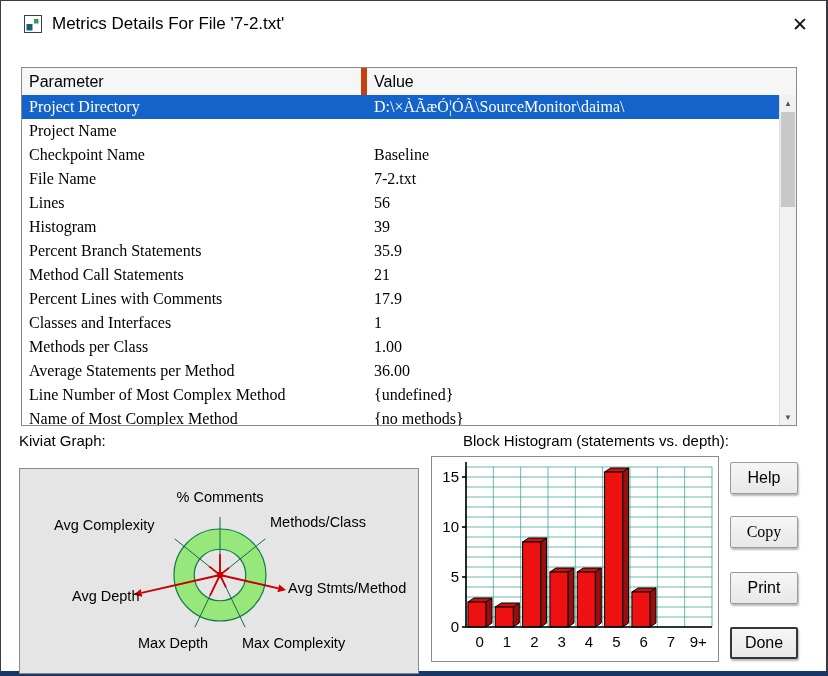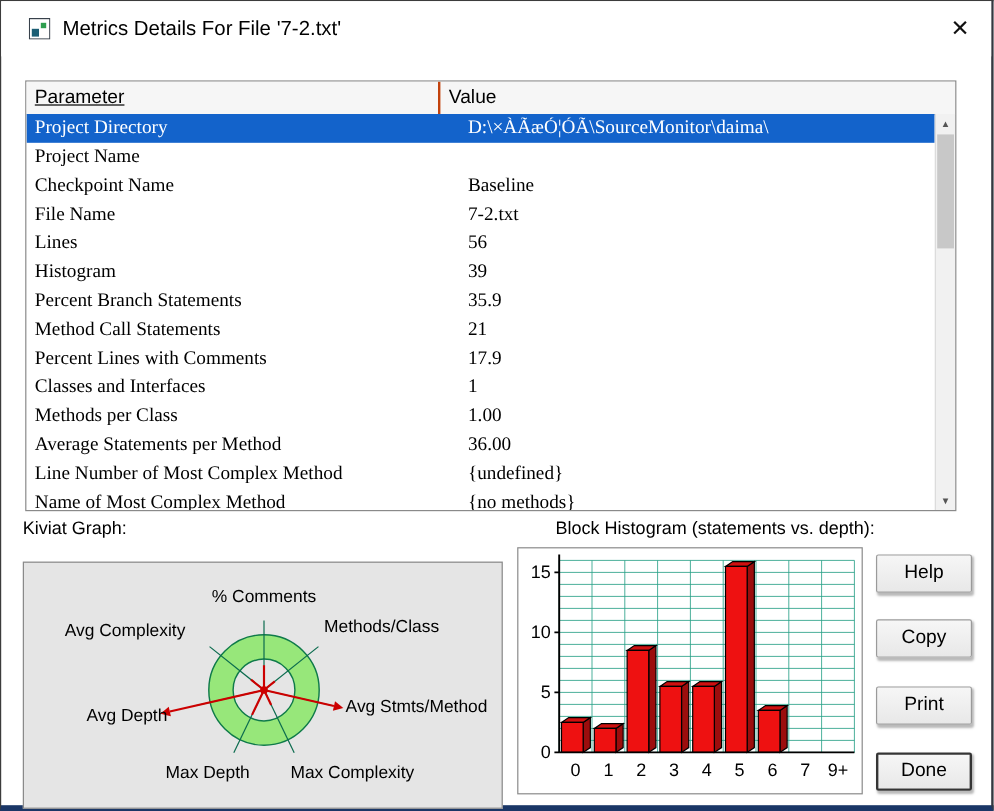--- a/index.html
+++ b/index.html
@@ -7,45 +7,45 @@
   .window{position:absolute;inset:0;box-sizing:border-box;background:#fff;
     border:1px solid #3c3c3c;border-right:2px solid #343840;border-bottom:5px solid #1a3666;}
   
   .titlebar{position:absolute;top:0;left:0;right:0;height:46px;display:flex;align-items:center;padding-left:23px;background:#fff;}
   .app-icon{width:18px;height:18px;margin-right:10px;flex:0 0 auto;}
   .title{font-size:17px;color:#000;}
   .close-btn{position:absolute;right:10px;top:7px;width:32px;height:32px;display:flex;align-items:center;justify-content:center;font-size:19px;color:#111;cursor:default;}
   
   .table-wrap{position:absolute;left:20px;top:66px;width:776px;height:359px;border:1px solid #8a8a8a;box-sizing:border-box;overflow:hidden;background:#fff;}
   .thead{display:flex;height:27px;border-bottom:1px solid #9b9b9b;background:#f6f6f6;font-size:16px;color:#000;}
-  .thead .h1{width:345px;padding-left:7px;border-right:2px solid #c2410c;box-sizing:border-box;display:flex;align-items:center;text-decoration:underline;}
+  .thead .h1{width:345px;padding-left:7px;border-right:6px solid #c2410c;box-sizing:border-box;display:flex;align-items:center;}
   .thead .h2{flex:1;padding-left:7px;display:flex;align-items:center;}
   .tbody{position:absolute;top:27px;left:0;right:17px;bottom:0;overflow:hidden;font-family:Liberation Serif, serif;}
   .trow{display:flex;height:24px;align-items:center;font-size:16px;color:#000;}
   .trow .param{width:345px;padding-left:7px;box-sizing:border-box;white-space:nowrap;overflow:hidden;}
-  .trow .val{flex:1;padding-left:7px;white-space:nowrap;overflow:hidden;margin-left:16px;}
+  .trow .val{flex:1;padding-left:7px;white-space:nowrap;overflow:hidden;}
   .trow.selected{background:#1363cb;color:#fff;}
   
   .scrollbar{position:absolute;top:27px;right:0;bottom:0;width:17px;background:#f1f1f1;border-left:1px solid #dcdcdc;box-sizing:border-box;}
   .sb-btn{position:absolute;left:0;right:0;height:16px;display:flex;align-items:center;justify-content:center;font-size:8px;color:#555;}
   .sb-btn.up{top:0;}
   .sb-btn.down{bottom:0;}
   .sb-thumb{position:absolute;top:17px;left:1px;right:1px;height:95px;background:#c8c8c8;}
   
   .section-label{position:absolute;font-size:15px;color:#000;}
   #kiviat-label{left:18px;top:431px;}
   #hist-label{left:430px;top:431px;margin-left:32px;}
   .kiviat-box{position:absolute;left:18px;top:455px;width:400px;height:206px;border:1px solid #8a8a8a;box-sizing:border-box;background:#e5e5e5;margin-top:12px;}
   .hist-box{position:absolute;left:430px;top:455px;width:288px;height:206px;border:1px solid #8a8a8a;box-sizing:border-box;background:#fff;}
   .kiviat-box svg,.hist-box svg{display:block;width:100%;height:100%;}
   
-  .btn{position:absolute;left:729px;width:80px;height:32px;background:linear-gradient(#f6f6f6,#e8e8e8);
+  .btn{position:absolute;left:729px;width:68px;height:32px;background:linear-gradient(#f6f6f6,#e8e8e8);
     border:1px solid #9a9a9a;border-radius:2px;font-size:16px;font-family:inherit;color:#000;
     box-shadow:1px 2px 2px rgba(0,0,0,0.28);cursor:default;}
-  #btn-help{top:461px;} #btn-copy{top:515px;} #btn-print{top:571px;}
+  #btn-help{top:461px;} #btn-copy{top:515px;font-family:Liberation Serif, serif;} #btn-print{top:571px;}
   #btn-done{top:626px;border:2px solid #353535;}
 </style>
 </head>
 <body>
 
 <div class="window">
 
   <div class="titlebar">
     <svg class="app-icon" viewBox="0 0 18 18">
       <rect x="0.5" y="0.5" width="17" height="17" fill="#ffffff" stroke="#38414b"></rect>

